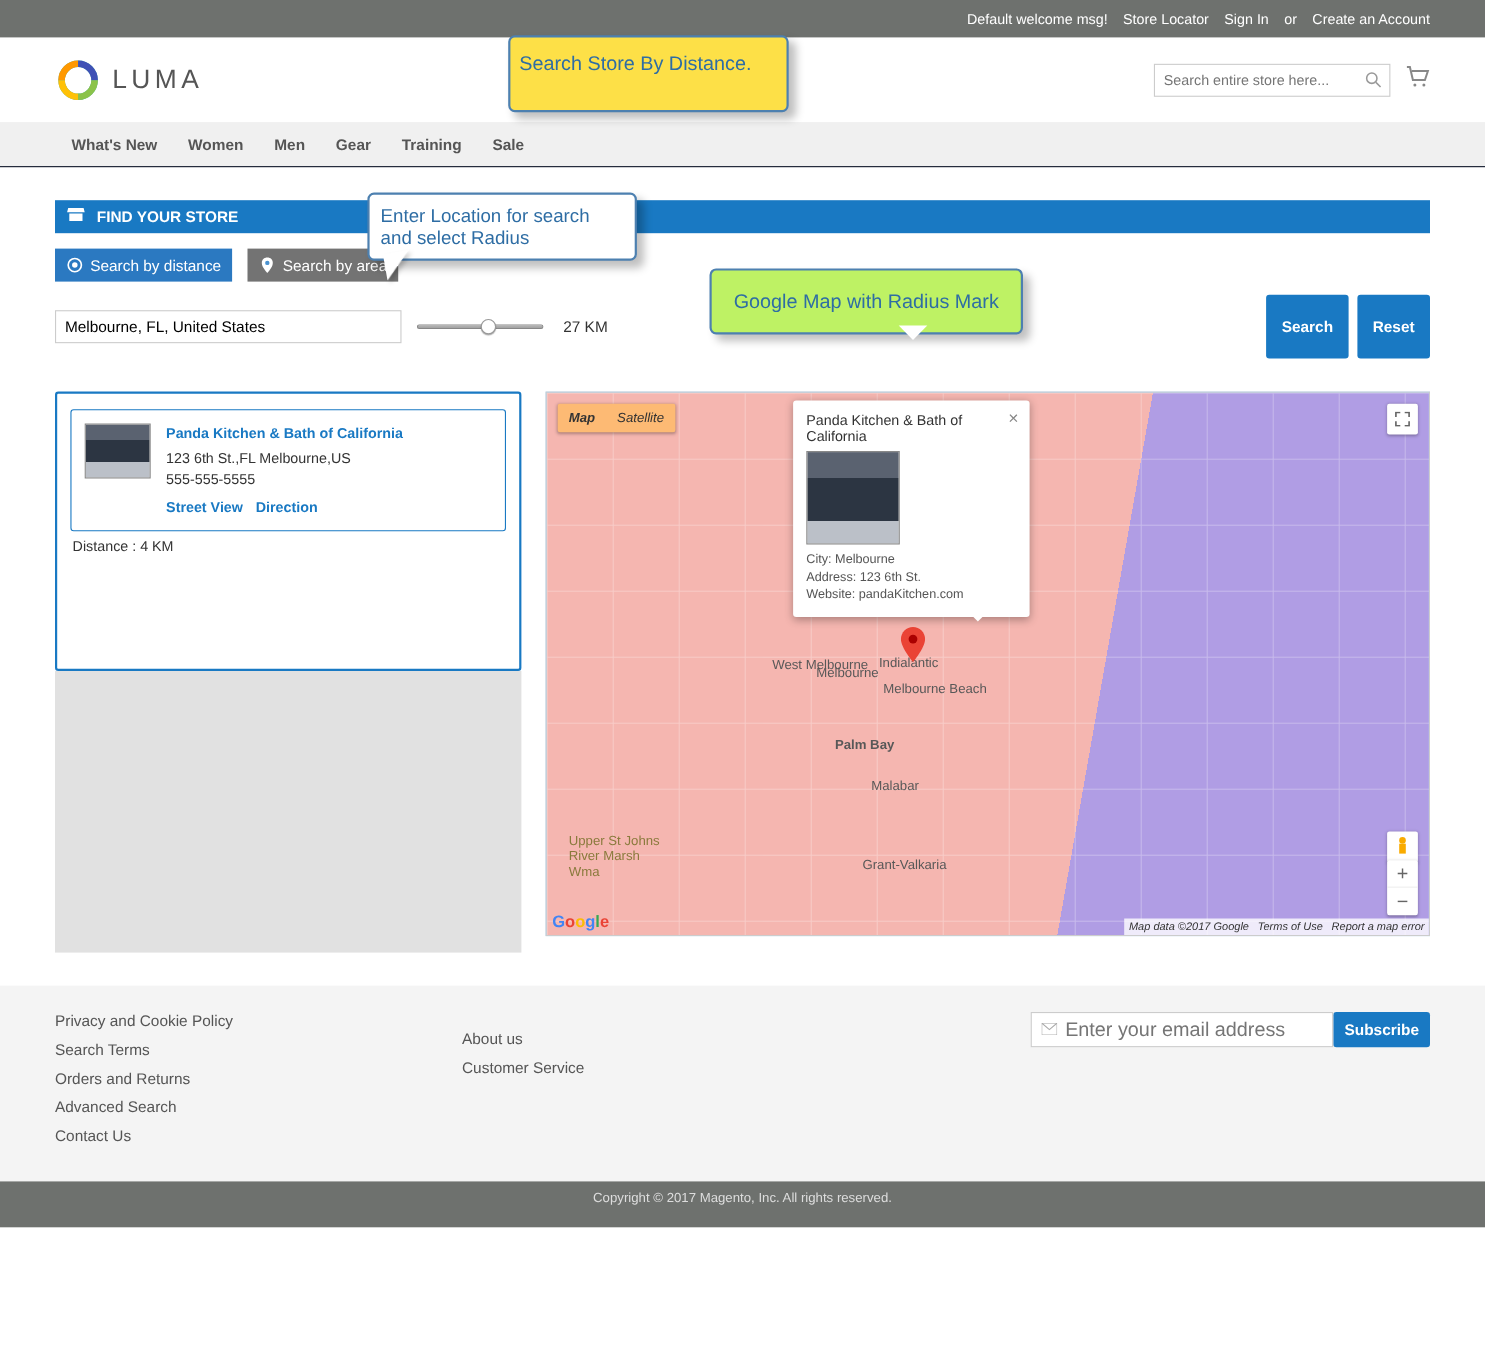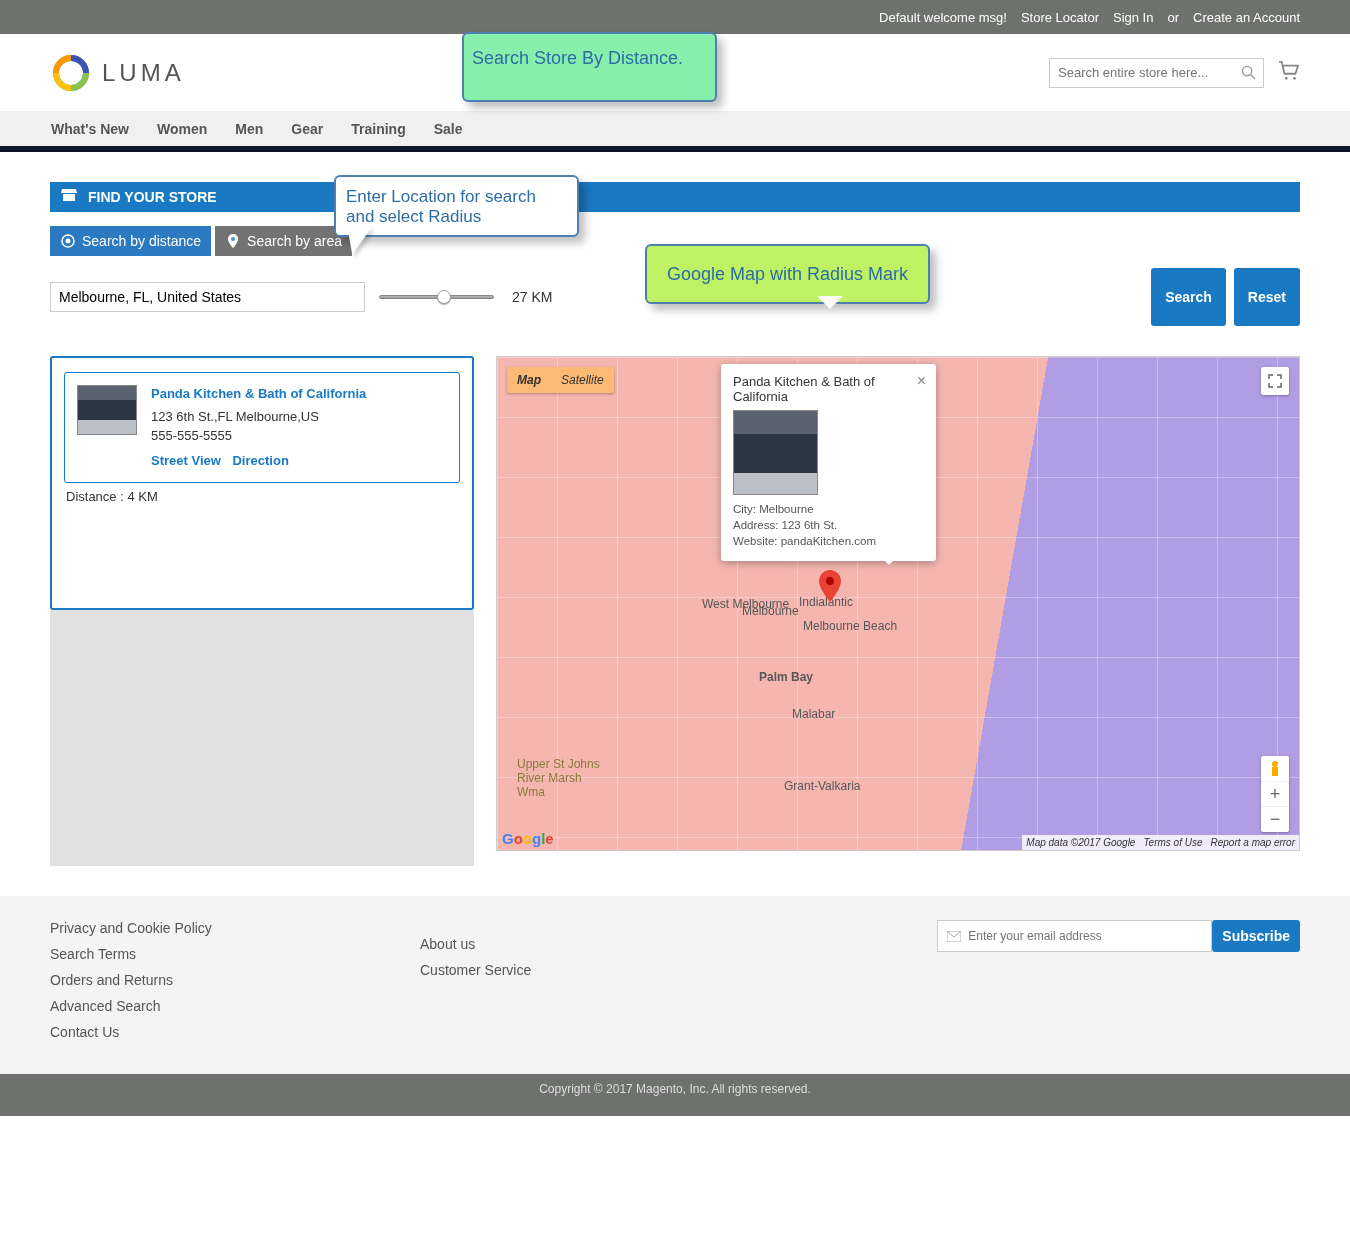--- a/index.html
+++ b/index.html
@@ -15,27 +15,27 @@
 .logo-swirl { width: 42px; height: 42px; position: relative; }
 .logo-swirl svg { width: 42px; height: 42px; }
 .logo-text { font-size: 24px; letter-spacing: 4px; color: #555; font-weight: 400; }
 .header-right { display: flex; align-items: center; gap: 14px; }
 .search-wrap { position: relative; width: 215px; }
 .search-wrap input { width: 100%; height: 30px; border: 1px solid #ccc; padding: 0 30px 0 8px; font-size: 13px; }
 .search-wrap .glass { position: absolute; right: 8px; top: 7px; color: #999; }
 .cart-icon { color: #888; }
 
 
-.nav { background: #f0f0f0; height: 41px; display: flex; align-items: center; padding: 0 51px; gap: 28px; border-bottom: 6px solid #0f172a; }
+.nav { background: #f0f0f0; height: 41px; display: flex; align-items: center; padding: 0 65px; gap: 28px; border-bottom: 1px solid #0f172a; }
 .nav a { color: #555; text-decoration: none; font-size: 14px; font-weight: 600; }
 
 
 .callout1 {
   position: absolute; top: 32px; left: 462px; width: 255px; height: 70px;
-  border: 2px solid #4d80b0; border-radius: 6px; background: #86efac;
+  border: 2px solid #4d80b0; border-radius: 6px; background: #fde047;
   padding: 14px 8px; font-size: 18px; color: #2e6da4; font-weight: 500;
   box-shadow: 6px 6px 8px rgba(0,0,0,0.25);
 }
 .callout2 {
   position: absolute; top: 175px; left: 334px; width: 245px; height: 62px;
   border: 2px solid #4d80b0; border-radius: 6px; background: #fff;
   padding: 10px; font-size: 17px; color: #2e6da4; font-weight: 500;
   box-shadow: 6px 6px 8px rgba(0,0,0,0.25); z-index: 10;
 }
 .callout2::after {
@@ -54,21 +54,21 @@
 .callout3::after {
   content: ''; position: absolute; bottom: -20px; left: 170px; width: 0; height: 0;
   border: 13px solid transparent; border-top-color: #fff;
 }
 
 
 .content { padding: 30px 50px 0; position: relative; }
 .find-bar { background: #1979c3; color: #fff; height: 30px; display: flex; align-items: center; padding: 0 10px; gap: 10px; font-weight: 600; font-size: 14px; margin-bottom: 14px; }
 .find-bar .store-icon { font-size: 16px; }
 
-.tabs { display: flex; gap: 4px; margin-bottom: 12px; }
+.tabs { display: flex; gap: 14px; margin-bottom: 12px; }
 .tab { background: #2b79c1; color: #fff; padding: 7px 10px; font-size: 14px; display: flex; align-items: center; gap: 6px; cursor: pointer; }
 .tab.off { background: #737373; }
 .tab svg { width: 16px; height: 16px; }
 
 .search-row { display: flex; align-items: center; gap: 14px; margin-bottom: 30px; }
 .loc-input { width: 315px; height: 30px; border: 1px solid #ccc; padding: 0 8px; font-size: 14px; }
 .slider { width: 115px; height: 4px; background: linear-gradient(#bbb,#999); border-radius: 2px; position: relative; border:1px solid #888; }
 .slider .thumb { position: absolute; top: -6px; left: 50%; width: 14px; height: 14px; background: #fff; border: 1px solid #999; border-radius: 50%; box-shadow: 0 1px 1px rgba(0,0,0,0.3); }
 .km-label { font-size: 14px; color: #333; margin-left: 4px; }
 .btn { border: none; padding: 21px 14px; font-size: 14px; font-weight: 600; color: #fff; cursor: pointer; border-radius: 3px; }
@@ -132,21 +132,21 @@
 
 
 .footer { background:#f4f4f4; margin-top:30px; padding: 24px 50px; display:flex; }
 .footer-col { font-size:14px; color:#555; }
 .footer-col a { display:block; color:#555; text-decoration:none; margin-bottom:10px; }
 .fc1 { width:185px; padding-top:16px; }
 .fc2 { width:370px; }
 .subscribe { margin-left:auto; display:flex; align-items:flex-start; }
 .sub-input-wrap { position:relative; }
 .sub-input-wrap .env { position:absolute; left:10px; top:8px; color:#aaa; }
-.sub-input { width:275px; height:32px; border:1px solid #ccc; padding:0 8px 0 30px; font-size:12px; }
+.sub-input { width:275px; height:32px; border:1px solid #ccc; padding:0 8px 0 30px; font-size:18px; }
 .sub-btn { background:#1979c3; color:#fff; border:none; height:32px; padding:0 10px; font-size:14px; font-weight:600; cursor:pointer; border-radius:3px; }
 
 .copyright { background:#6e716e; color:#ddd; font-size:12px; text-align:center; padding:8px 0 20px; }
 </style>
 </head>
 <body>
 
 <div class="topbar">
   <span>Default welcome msg!</span>
   <a>Store Locator</a>

